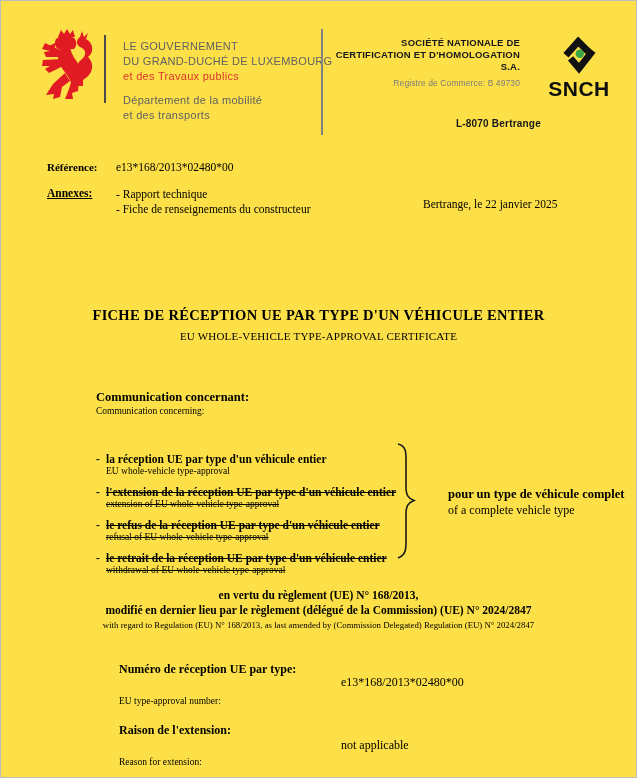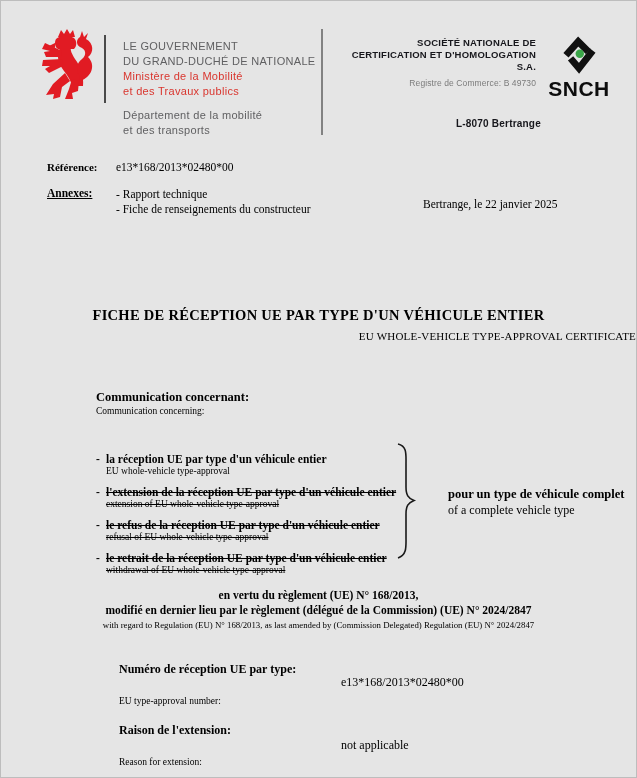--- a/index.html
+++ b/index.html
@@ -1,47 +1,47 @@
 <!DOCTYPE html>
 <html><head>
 <meta charset="utf-8">
 <style>
   html,body{margin:0;padding:0;background:#fff;}
   .page{
     position:relative;width:635px;height:776px;
-    border:1px solid #bdbdbd;background:#e5e5e5;overflow:hidden;
+    border:1px solid #bdbdbd;background:#fde047;overflow:hidden;
     font-family:"Liberation Serif",serif;color:#000;
   }
   .abs{position:absolute;}
   .sans{font-family:"Liberation Sans",sans-serif;}
 
   
   .lion-logo{left:36px;top:28px;width:64px;height:74px;}
   .hdr-div1{left:103px;top:34px;width:2px;height:68px;background:#4a4a4a;}
   .gov-block{left:122px;top:38px;font-size:11px;line-height:15px;color:#606062;letter-spacing:.3px;}
   .gov-block .red{color:#d9362f;}
   .gov-dept{margin-top:9px;}
   .hdr-div2{left:320px;top:28px;width:1.5px;height:106px;background:#828282;}
-  .org-block{right:100px;top:36px;text-align:right;}
+  .org-block{right:116px;top:36px;text-align:right;}
   .org-company{font-size:9.5px;font-weight:700;line-height:12px;color:#17171c;letter-spacing:.2px;}
   .org-registry{font-size:8.5px;color:#7b7b7b;margin-top:5px;letter-spacing:.1px;}
   .org-city{left:455px;top:117px;font-size:10px;font-weight:700;color:#17171c;letter-spacing:.2px;}
   .snch-logo{left:545px;top:29px;width:66px;text-align:center;}
   .snch-word{font-size:21px;font-weight:800;letter-spacing:.5px;color:#0d0d0d;margin-top:-3px;}
 
   
   .ref-label{left:46px;top:160px;font-weight:bold;font-size:11px;}
   .ref-value{left:115px;top:160px;font-size:11.5px;}
   .annex-label{left:46px;top:186px;font-weight:bold;font-size:11.5px;text-decoration:underline;}
   .annex-items{left:115px;top:186px;font-size:11.5px;line-height:15px;}
   .date-place{left:422px;top:197px;font-size:11.5px;}
 
   
   .doc-title{left:0;top:306px;width:100%;text-align:center;font-weight:bold;font-size:14.5px;letter-spacing:.3px;}
-  .doc-subtitle{left:0;top:329px;width:100%;text-align:right;font-size:11px;letter-spacing:.2px;}
+  .doc-subtitle{left:0;top:329px;width:100%;text-align:center;font-size:11px;letter-spacing:.2px;}
 
   
   .comm-block{left:95px;top:389px;}
   .comm-fr{font-weight:bold;font-size:12.5px;}
   .comm-en{font-size:9.5px;margin-top:1px;}
 
   
   .options{left:95px;top:442px;width:310px;margin-top:9px;}
   .option{margin-bottom:8px;}
   .option .fr{font-weight:bold;font-size:11.5px;line-height:14px;}
@@ -83,22 +83,21 @@
       <path d="M27,44 L15,55 L8,66 L16,65 L15,70 L22,68 L24,58 L32,52 Z"></path>
       <path d="M34,50 L31,60 L27,70 L35,70 L34,64 L40,62 L41,52 Z"></path>
       <path d="M42,52 C54,48 58,36 50,28 C56,24 56,14 48,10 L50,4 L46,8 L44,2 L42,8 C38,10 38,16 42,18 C48,20 49,26 44,30 C38,34 38,42 41,46 Z"></path>
     </g>
   </svg>
 
   <div class="abs hdr-div1"></div>
 
   <div class="abs gov-block sans">
     <div>LE GOUVERNEMENT</div>
-    <div>DU GRAND-DUCHÉ DE NATIONALE</div>
-    <div class="red">Ministère de la Mobilité</div>
+    <div>DU GRAND-DUCHÉ DE LUXEMBOURG</div>
     <div class="red">et des Travaux publics</div>
     <div class="gov-dept">Département de la mobilité</div>
     <div>et des transports</div>
   </div>
 
   <div class="abs hdr-div2"></div>
 
   <div class="abs org-block sans">
     <div class="org-company">SOCIÉTÉ NATIONALE DE</div>
     <div class="org-company">CERTIFICATION ET D'HOMOLOGATION</div>

